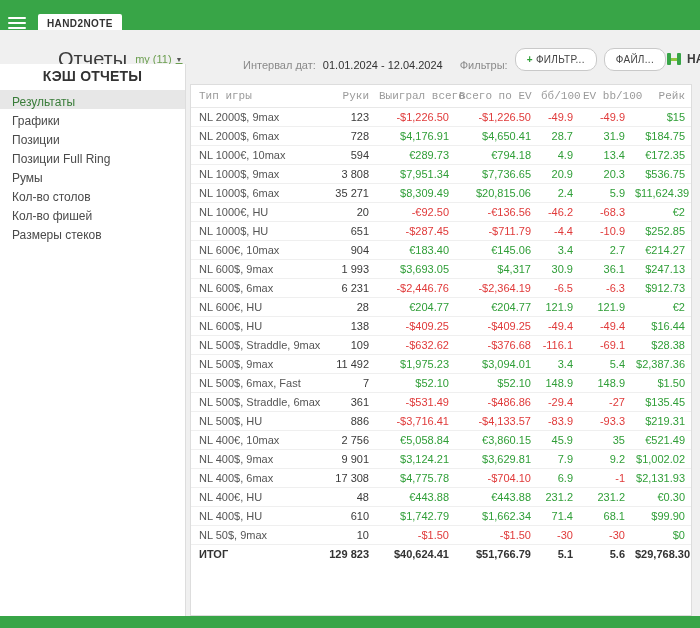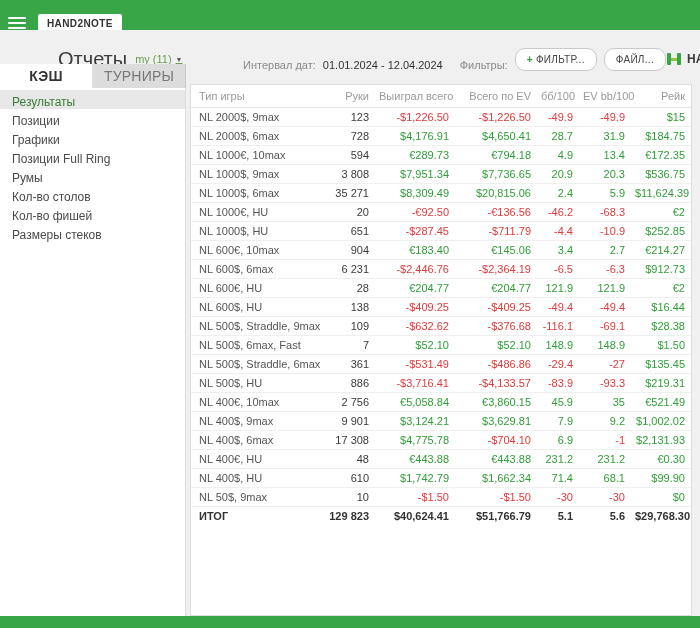--- a/index.html
+++ b/index.html
@@ -47,21 +47,21 @@
   .sidebar { position:absolute; top:88px; left:0; width:186px; bottom:12px; background:#fff;
              border-right:1px solid #ddd; padding-top:2px; }
   .side-item { height:19px; line-height:25px; padding-left:12px; font-size:12px; color:#4a4a4a; cursor:pointer; }
   .side-item.active { background:#e7e7e7; color:#3a7d3a; }
 
   
   .panel { position:absolute; top:84px; left:190px; width:502px; bottom:12px; background:#fff;
            border:1px solid #ddd; overflow:hidden; }
   table { width:100%; border-collapse:collapse; table-layout:fixed; font-size:11px; }
   th { font-weight:normal; color:#9a9a9a; text-align:right; padding:5px 6px 5px 4px;
-       border-bottom:1px solid #e8e8e8; white-space:nowrap; cursor:pointer; }
+       border-bottom:1px solid #e8e8e8; white-space:nowrap; cursor:pointer;font-family:Liberation Mono, monospace; }
   th.first { text-align:left; padding-left:8px; }
   td { height:19px; padding:0 6px 0 4px; border-bottom:1px solid #efefef; text-align:right; white-space:nowrap; }
   td.game { text-align:left; color:#555; padding-left:8px; }
   td.num { color:#3a3a3a; }
   .pos { color:var(--pos); }
   .neg { color:var(--neg); }
   .total-row td { font-weight:bold; border-top:1px solid #0369a1; border-bottom:none; color:#333; }
 
   
   .bottombar { position:absolute; left:0; right:0; bottom:0; height:12px; background:var(--green); }
@@ -98,26 +98,25 @@
       <rect x="1" y="2" width="4" height="12" rx="1" fill="#38a547"></rect>
       <rect x="11" y="2" width="4" height="12" rx="1" fill="#38a547"></rect>
       <rect x="5" y="7" width="6" height="3" fill="#8dc63f"></rect>
     </svg>
     <span class="logo-text">HAND2NOTE.COM</span>
   </div>
 </div>
 
 <div class="tabs">
     <div class="tab active">КЭШ ОТЧЕТЫ</div>
-    <div class="tab">ТУРНИРЫ</div>
   </div>
 <div class="sidebar">
     <div class="side-item active">Результаты</div>
+    <div class="side-item">Графики</div>
     <div class="side-item">Позиции</div>
-    <div class="side-item">Графики</div>
     <div class="side-item">Позиции Full Ring</div>
     <div class="side-item">Румы</div>
     <div class="side-item">Кол-во столов</div>
     <div class="side-item">Кол-во фишей</div>
     <div class="side-item">Размеры стеков</div>
   </div>
 
 <div class="panel">
   <table>
     <colgroup>
@@ -207,20 +206,29 @@
         <tr>
           <td class="game">NL 600€, 10max</td>
           <td class="num">904</td>
           <td class="pos">€183.40</td>
           <td class="pos">€145.06</td>
           <td class="pos">3.4</td>
           <td class="pos">2.7</td>
           <td class="pos">€214.27</td>
         </tr>
         <tr>
+          <td class="game">NL 600$, 9max</td>
+          <td class="num">1 993</td>
+          <td class="pos">$3,693.05</td>
+          <td class="pos">$4,317</td>
+          <td class="pos">30.9</td>
+          <td class="pos">36.1</td>
+          <td class="pos">$247.13</td>
+        </tr>
+        <tr>
           <td class="game">NL 600$, 6max</td>
           <td class="num">6 231</td>
           <td class="neg">-$2,446.76</td>
           <td class="neg">-$2,364.19</td>
           <td class="neg">-6.5</td>
           <td class="neg">-6.3</td>
           <td class="pos">$912.73</td>
         </tr>
         <tr>
           <td class="game">NL 600€, HU</td>
@@ -241,20 +249,29 @@
           <td class="pos">$16.44</td>
         </tr>
         <tr>
           <td class="game">NL 500$, Straddle, 9max</td>
           <td class="num">109</td>
           <td class="neg">-$632.62</td>
           <td class="neg">-$376.68</td>
           <td class="neg">-116.1</td>
           <td class="neg">-69.1</td>
           <td class="pos">$28.38</td>
+        </tr>
+        <tr>
+          <td class="game">NL 500$, 9max</td>
+          <td class="num">11 492</td>
+          <td class="pos">$1,975.23</td>
+          <td class="pos">$3,094.01</td>
+          <td class="pos">3.4</td>
+          <td class="pos">5.4</td>
+          <td class="pos">$2,387.36</td>
         </tr>
         <tr>
           <td class="game">NL 500$, 6max, Fast</td>
           <td class="num">7</td>
           <td class="pos">$52.10</td>
           <td class="pos">$52.10</td>
           <td class="pos">148.9</td>
           <td class="pos">148.9</td>
           <td class="pos">$1.50</td>
         </tr>

